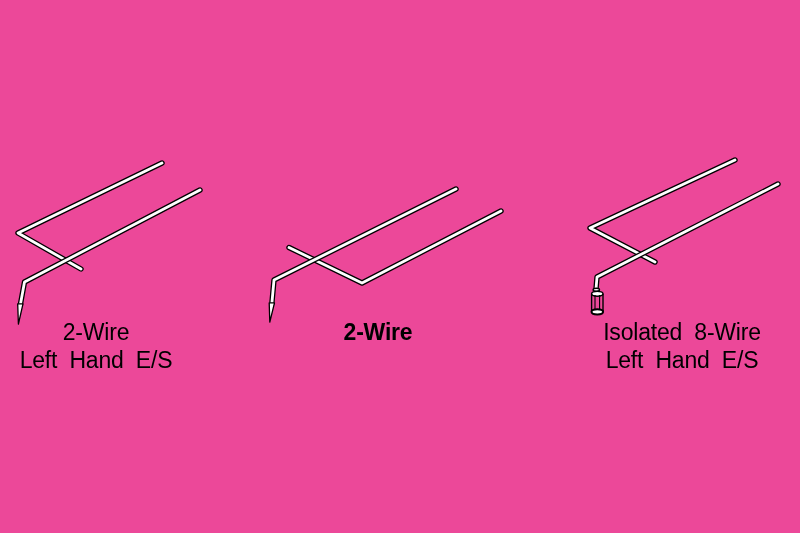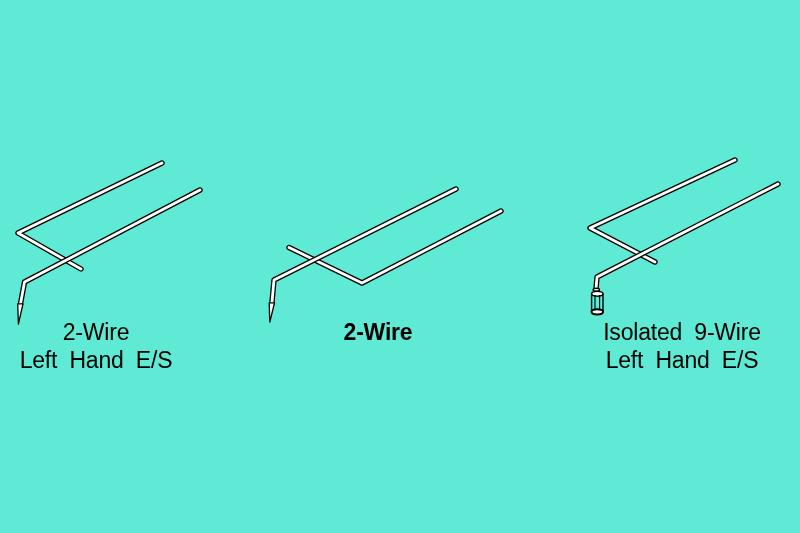--- a/index.html
+++ b/index.html
@@ -1,20 +1,20 @@
 <!DOCTYPE html>
 <html><head>
 <meta charset="utf-8">
 <style>
   html, body { margin: 0; padding: 0; background: #ffffff; }
   .canvas {
     position: relative;
     width: 800px;
     height: 533px;
-    background: #5eead4;
+    background: #ec4899;
     overflow: hidden;
     font-family: "Liberation Sans", sans-serif;
     color: #000000;
   }
   .fig-svg { position: absolute; }
   .caption {
     position: absolute;
     text-align: center;
     font-size: 23px;
     line-height: 28px;
@@ -85,18 +85,18 @@
       </g>
       <g>
         <ellipse class="part" cx="596.3" cy="289.8" rx="3.2" ry="1.5"></ellipse>
         <ellipse class="part" cx="597.3" cy="293.8" rx="5.7" ry="2.4"></ellipse>
         <path class="edge" d="M591.6,293.8 L591.6,311.5 M603,293.8 L603,311.5"></path>
         <path class="hatch" d="M595,295 L595,311 M599.6,295 L599.6,311"></path>
         <ellipse class="partb" cx="597.3" cy="311.8" rx="5.8" ry="2.6"></ellipse>
       </g>
     </svg>
     <div class="caption" style="left:580px; top:318px; width:204px;" data-weight="normal">
-      <div>Isolated 9-Wire</div>
+      <div>Isolated 8-Wire</div>
       <div>Left Hand E/S</div>
     </div>
   </div>
 
 </div>
 
 </body></html>

